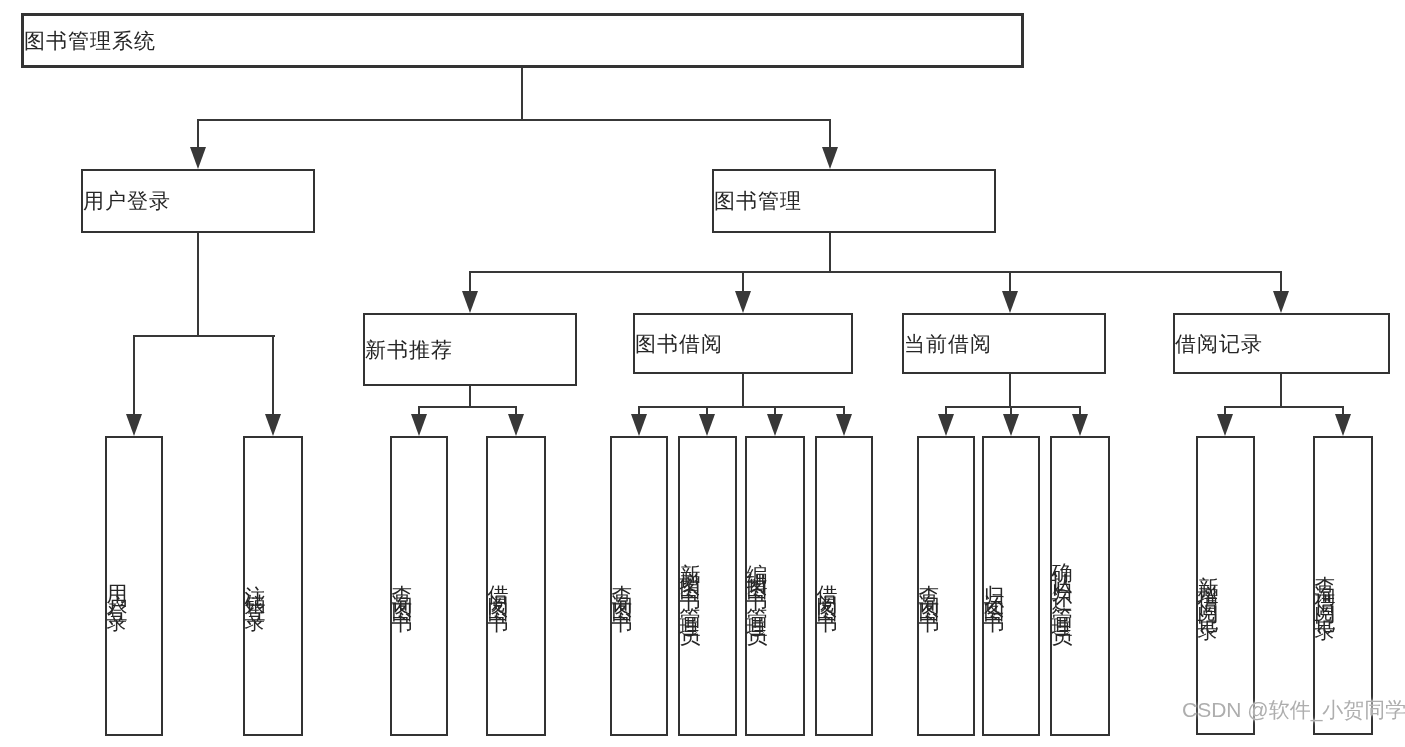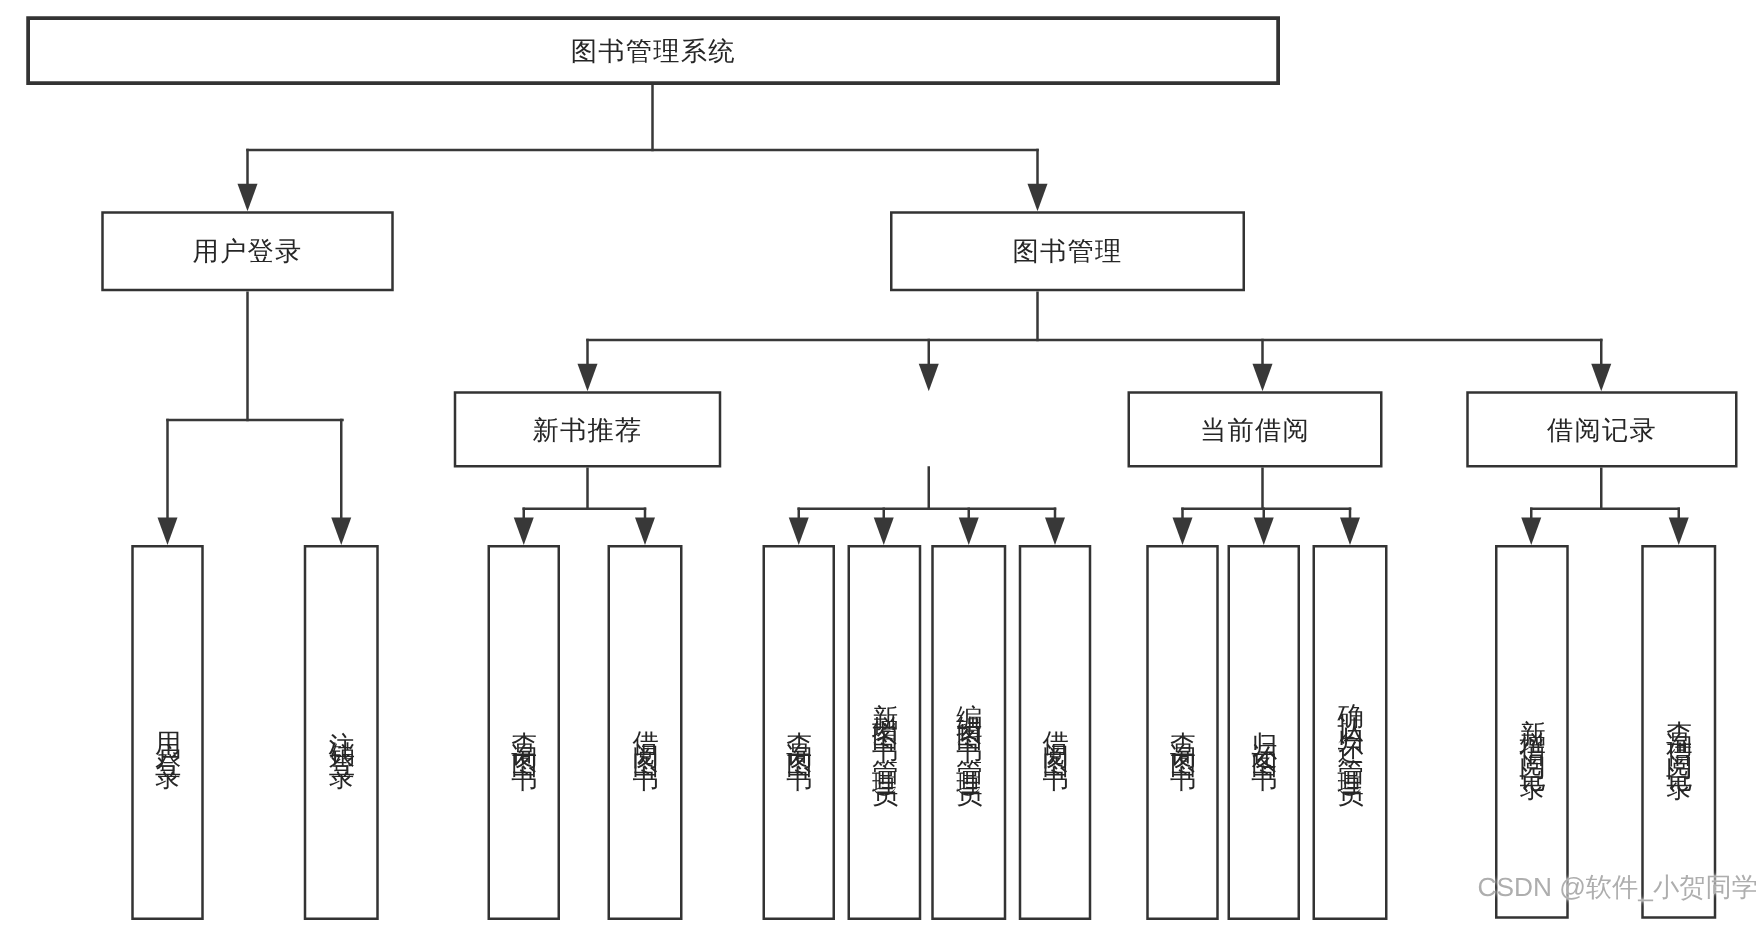--- a/index.html
+++ b/index.html
@@ -2,21 +2,21 @@
 <html><head>
 <meta charset="utf-8">
 <style>
   html,body{margin:0;padding:0;background:#ffffff;}
   .canvas{
     position:relative;width:1405px;height:747px;background:#ffffff;overflow:hidden;
     font-family:"Liberation Sans","DejaVu Sans",sans-serif;color:#222222;
   }
   .box{
     position:absolute;background:#ffffff;border:2px solid #333333;box-sizing:border-box;
-    display:flex;align-items:center;justify-content:center;
+    display:flex;align-items:center;
   }
   .box.root{border-width:3px;}
   .hlabel{font-size:21px;color:#262626;letter-spacing:1px;white-space:nowrap;}
   .vtext{
     writing-mode:vertical-rl;text-orientation:mixed;
     font-size:21px;color:#262626;letter-spacing:9px;line-height:1.0;white-space:nowrap;
   }
   .hline,.vline{position:absolute;background:#383838;}
   .hline{height:2px;}
   .vline{width:2px;}
@@ -98,22 +98,25 @@
     <span class="hlabel">图书管理系统</span>
   </div>
 
   <div class="box" style="left:81px;top:169px;width:234px;height:64px;">
     <span class="hlabel">用户登录</span>
   </div>
   <div class="box" style="left:712px;top:169px;width:284px;height:64px;">
     <span class="hlabel">图书管理</span>
   </div>
 
-  <div class="box" style="left:363px;top:313px;width:214px;height:61px;">
+  <div class="box" style="left:363px;top:313px;width:214px;height:73px;">
     <span class="hlabel">新书推荐</span>
+  </div>
+  <div class="box" style="left:633px;top:313px;width:220px;height:61px;">
+    <span class="hlabel">图书借阅</span>
   </div>
   <div class="box" style="left:902px;top:313px;width:204px;height:61px;">
     <span class="hlabel">当前借阅</span>
   </div>
   <div class="box" style="left:1173px;top:313px;width:217px;height:61px;">
     <span class="hlabel">借阅记录</span>
   </div>
 
   <div class="box" style="left:105px;top:436px;width:58px;height:300px;">
     <span class="vtext">用户登录</span>

